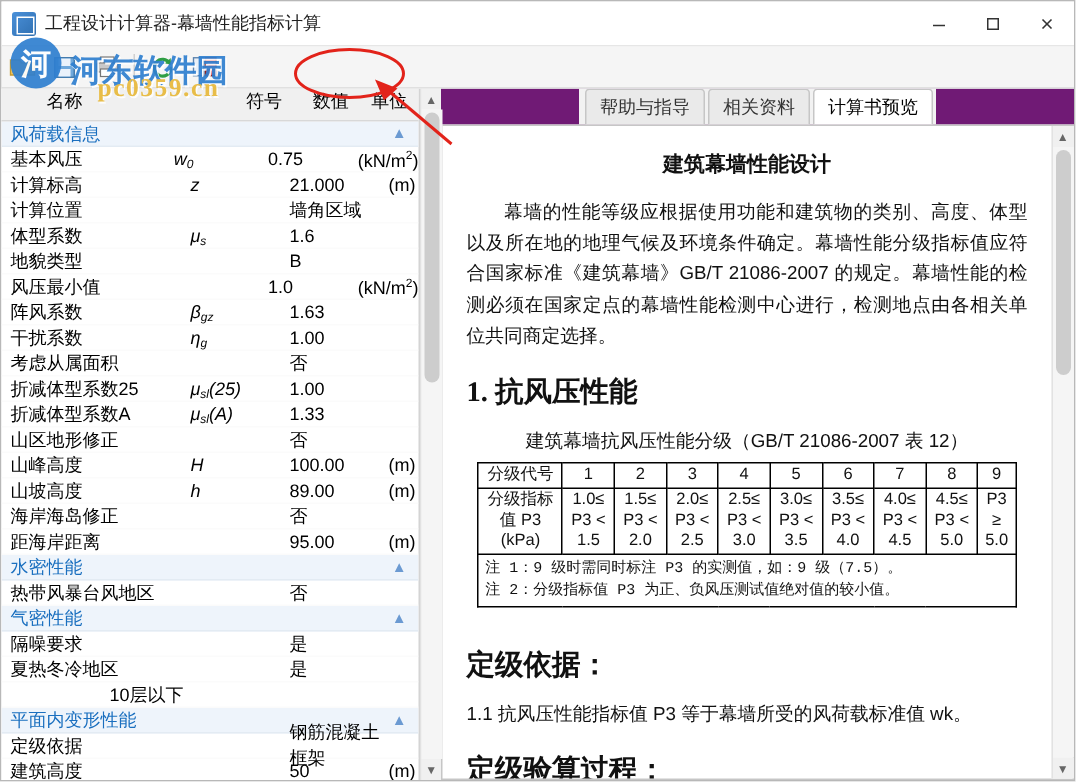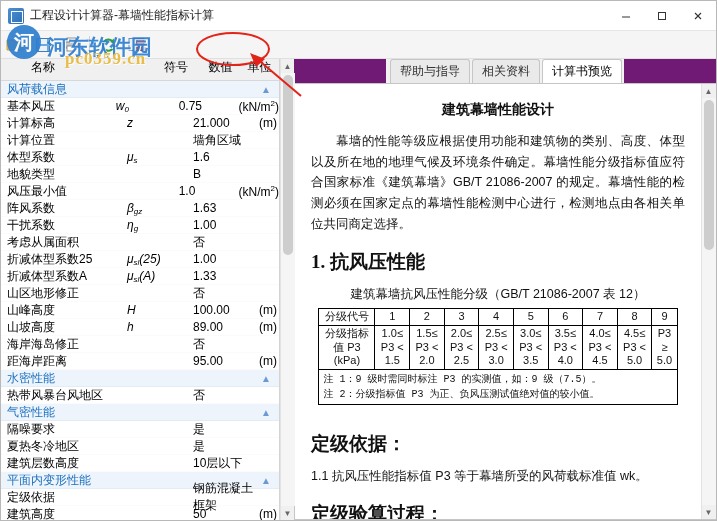--- a/index.html
+++ b/index.html
@@ -452,21 +452,20 @@
           <span class="val">是</span>
           <span class="unit"></span>
         </div>
         <div class="row">
           <span class="nm">夏热冬冷地区</span>
           <span class="sym"></span>
           <span class="val">是</span>
           <span class="unit"></span>
         </div>
         <div class="row">
-          <span class="nm">建筑层数高度</span>
           <span class="sym"></span>
           <span class="val">10层以下</span>
           <span class="unit"></span>
         </div>
 
         <div class="grp-header">
           <span>平面内变形性能</span>
           <span class="chev">▲</span>
         </div>
         <div class="row">

